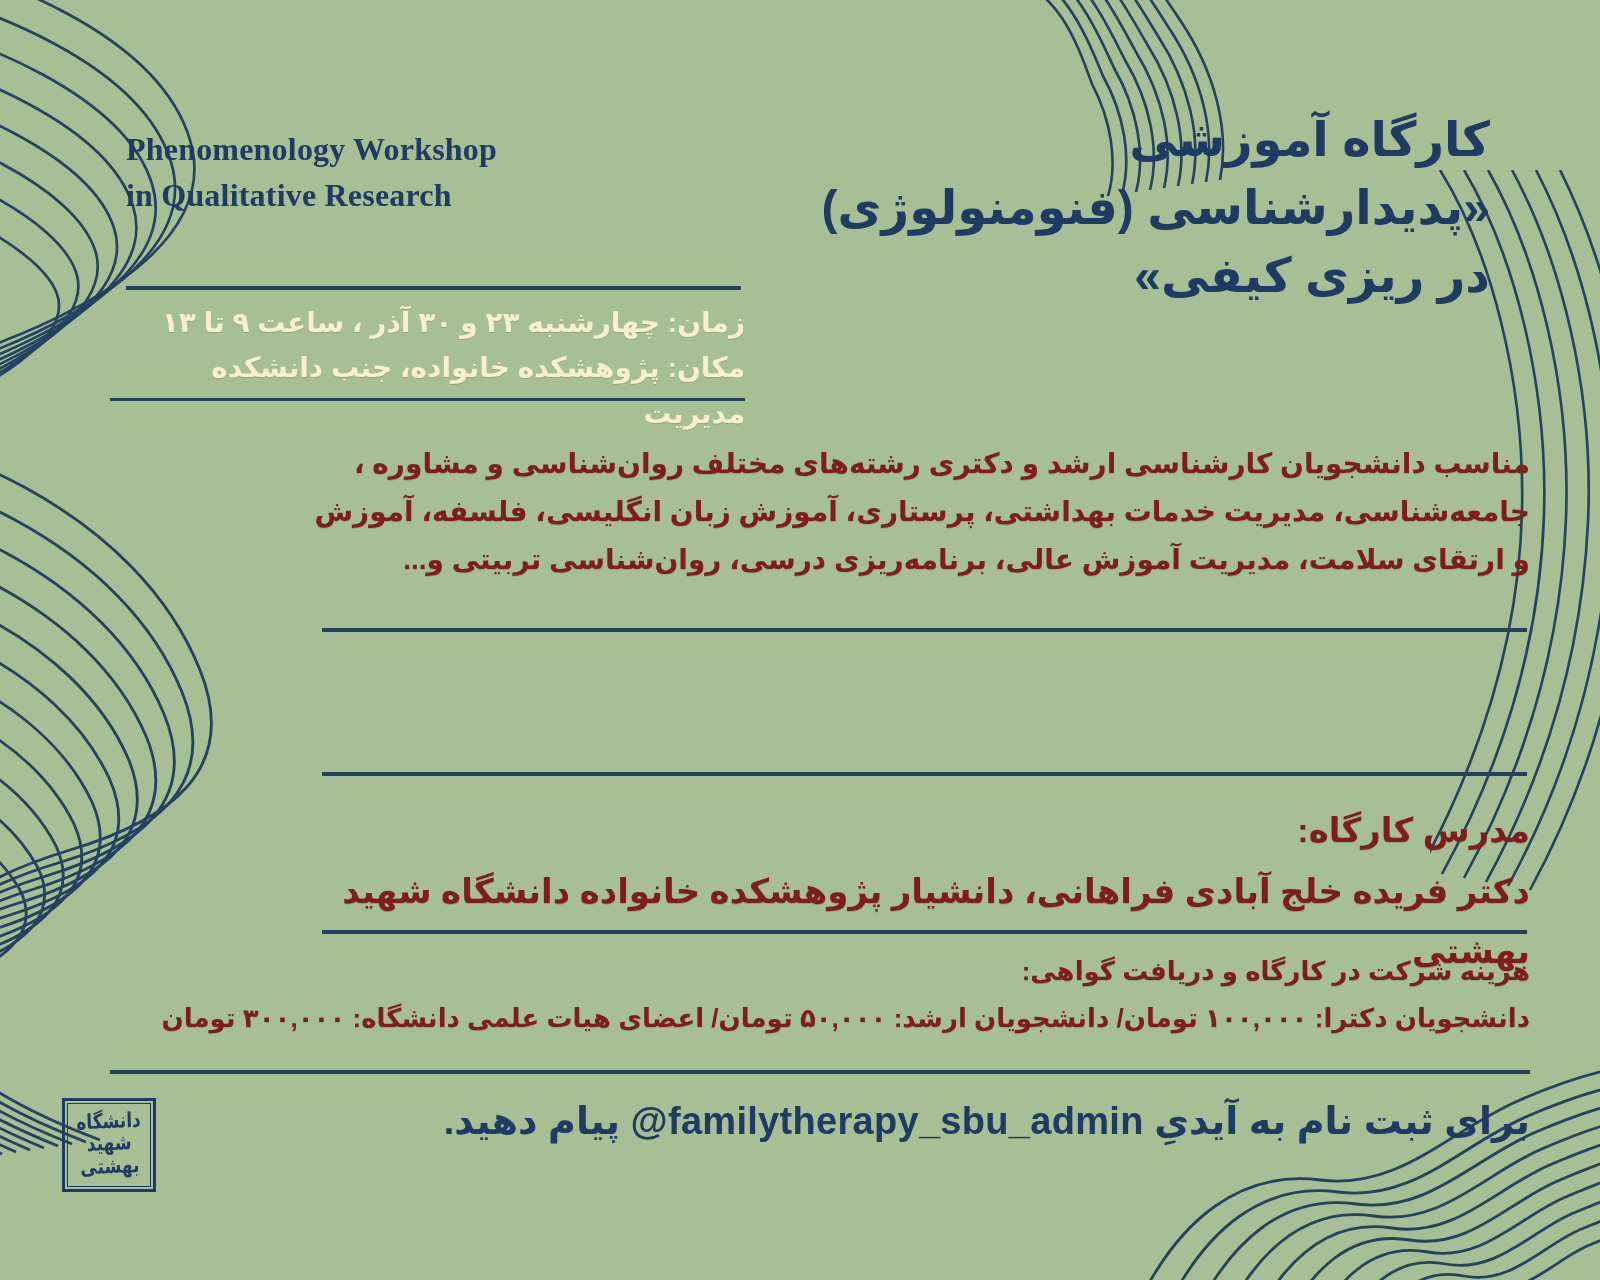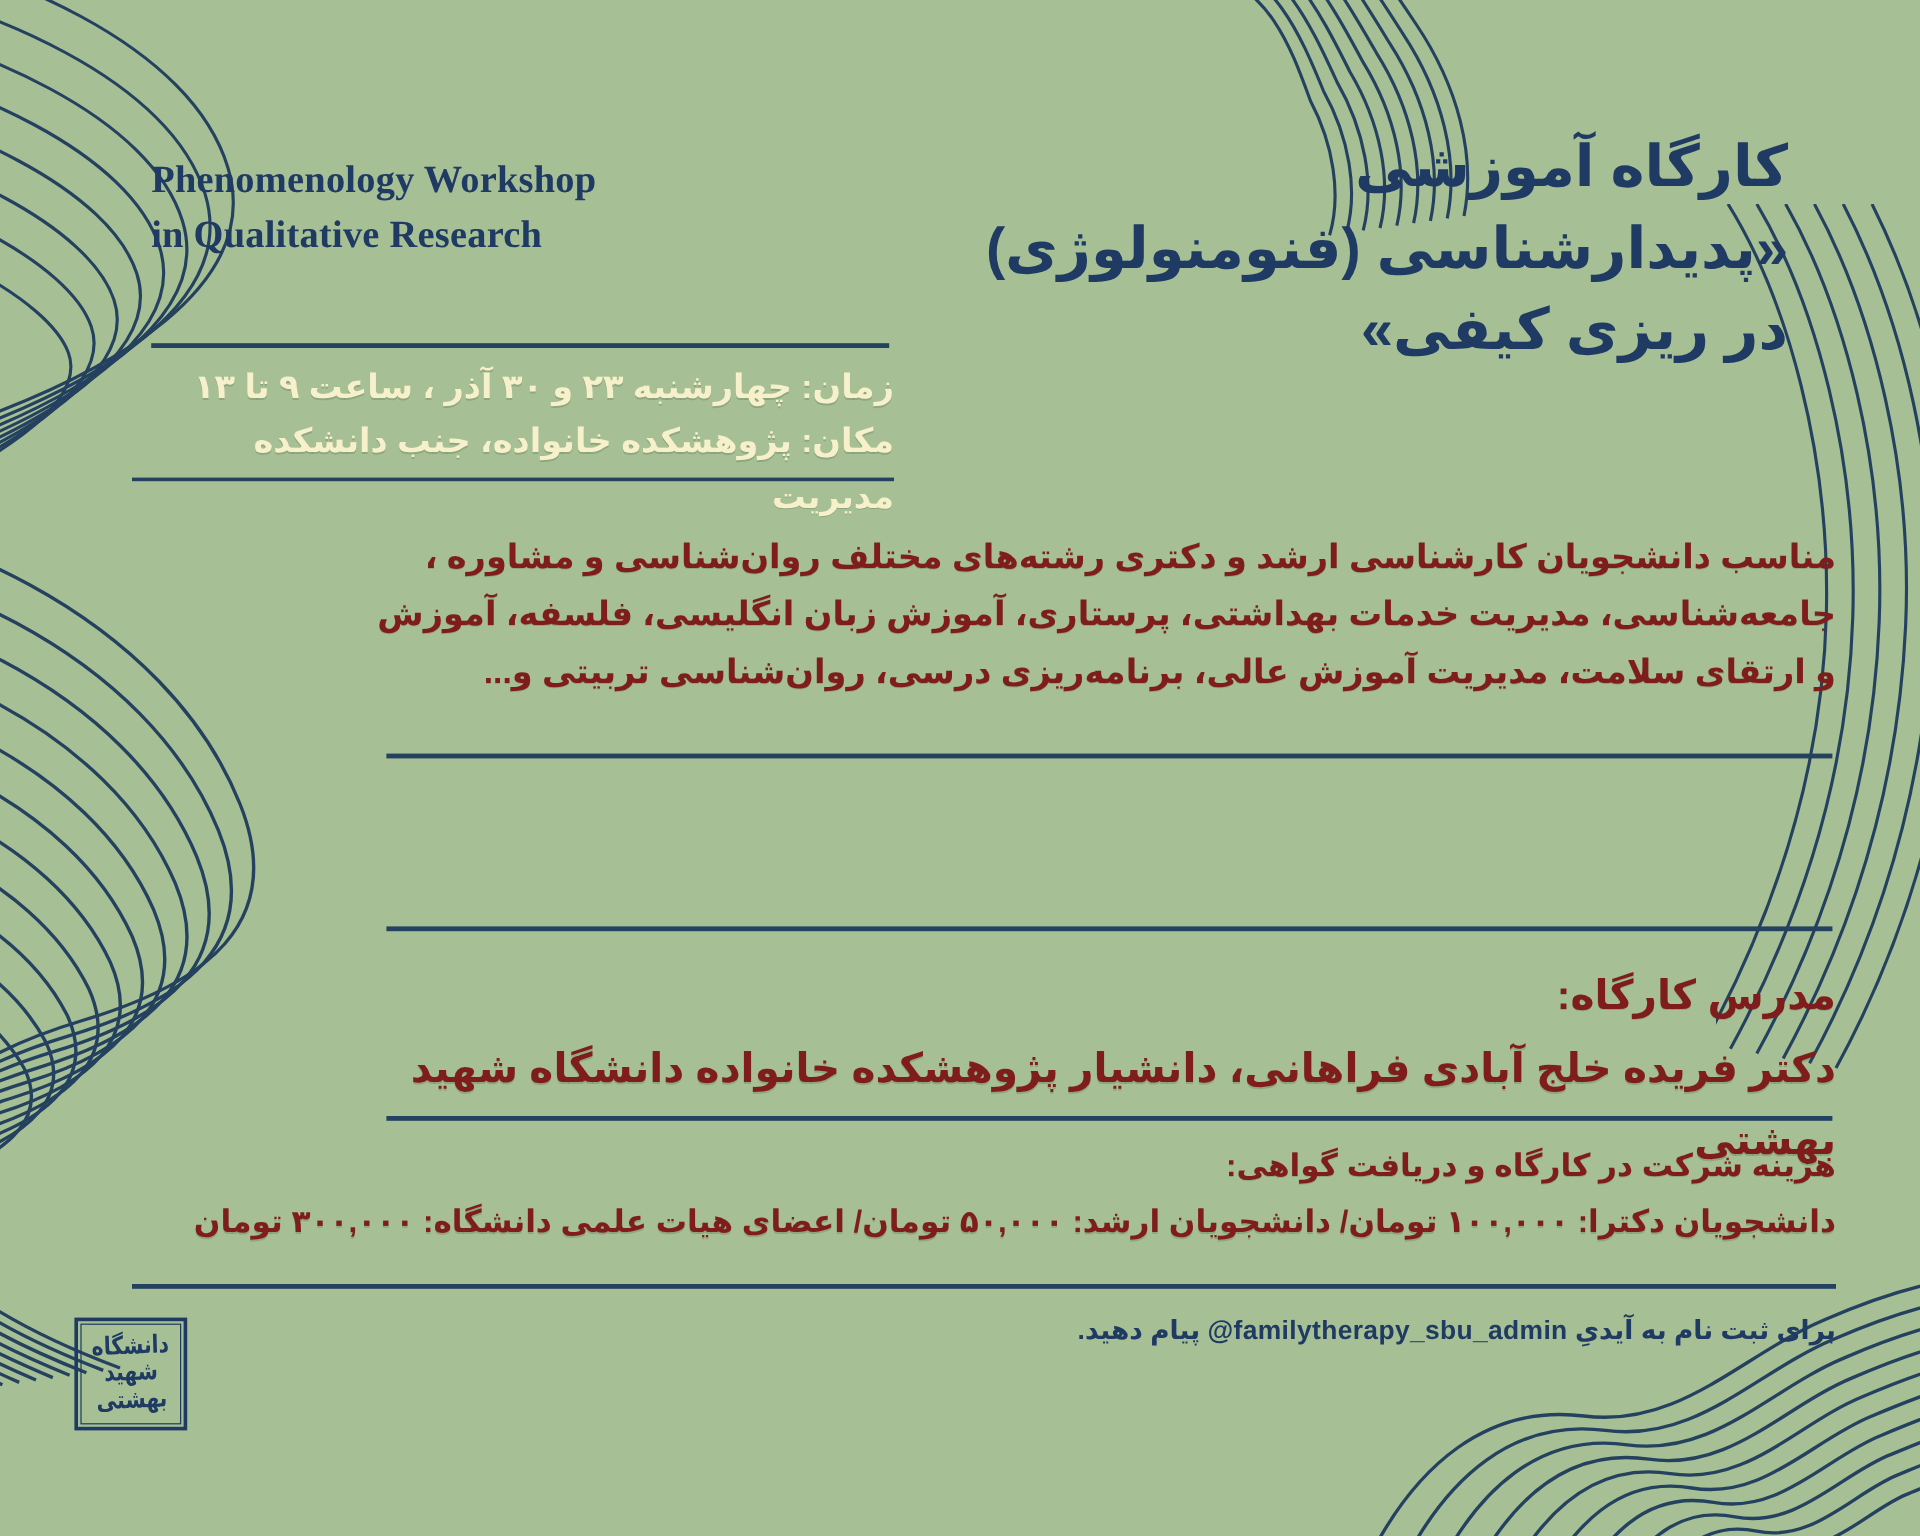--- a/index.html
+++ b/index.html
@@ -96,21 +96,21 @@
   .sec-teacher{
     left:300px;top:800px;width:1230px;
     font-size:34px;line-height:1.78;
   }
   .sec-fee{
     left:110px;top:948px;width:1420px;
     font-size:26px;line-height:1.80;
   }
   .sec-register{
     left:200px;top:1092px;width:1330px;
-    font-size:22px;line-height:1.55;
+    font-size:38px;line-height:1.55;
   }
   .sec-register .handle{
     direction:ltr;display:inline-block;
     font-family:"Liberation Sans","DejaVu Sans",sans-serif;
     font-weight:700;
     letter-spacing:.3px;
   }
 
   
   .logo{

